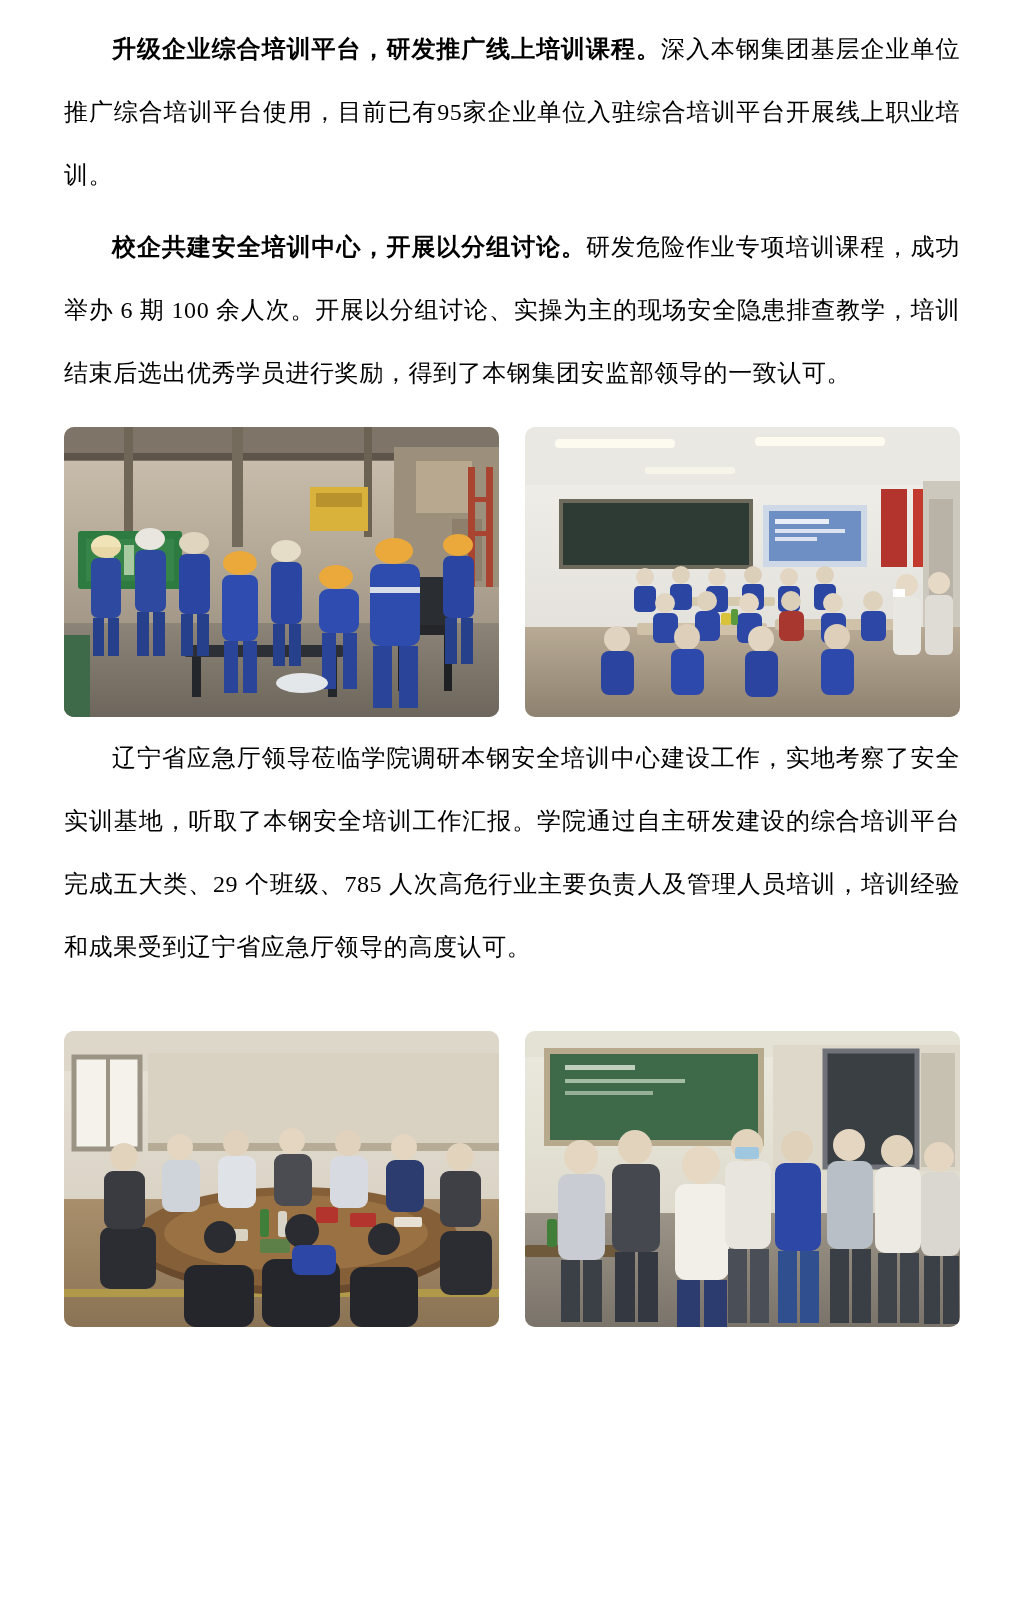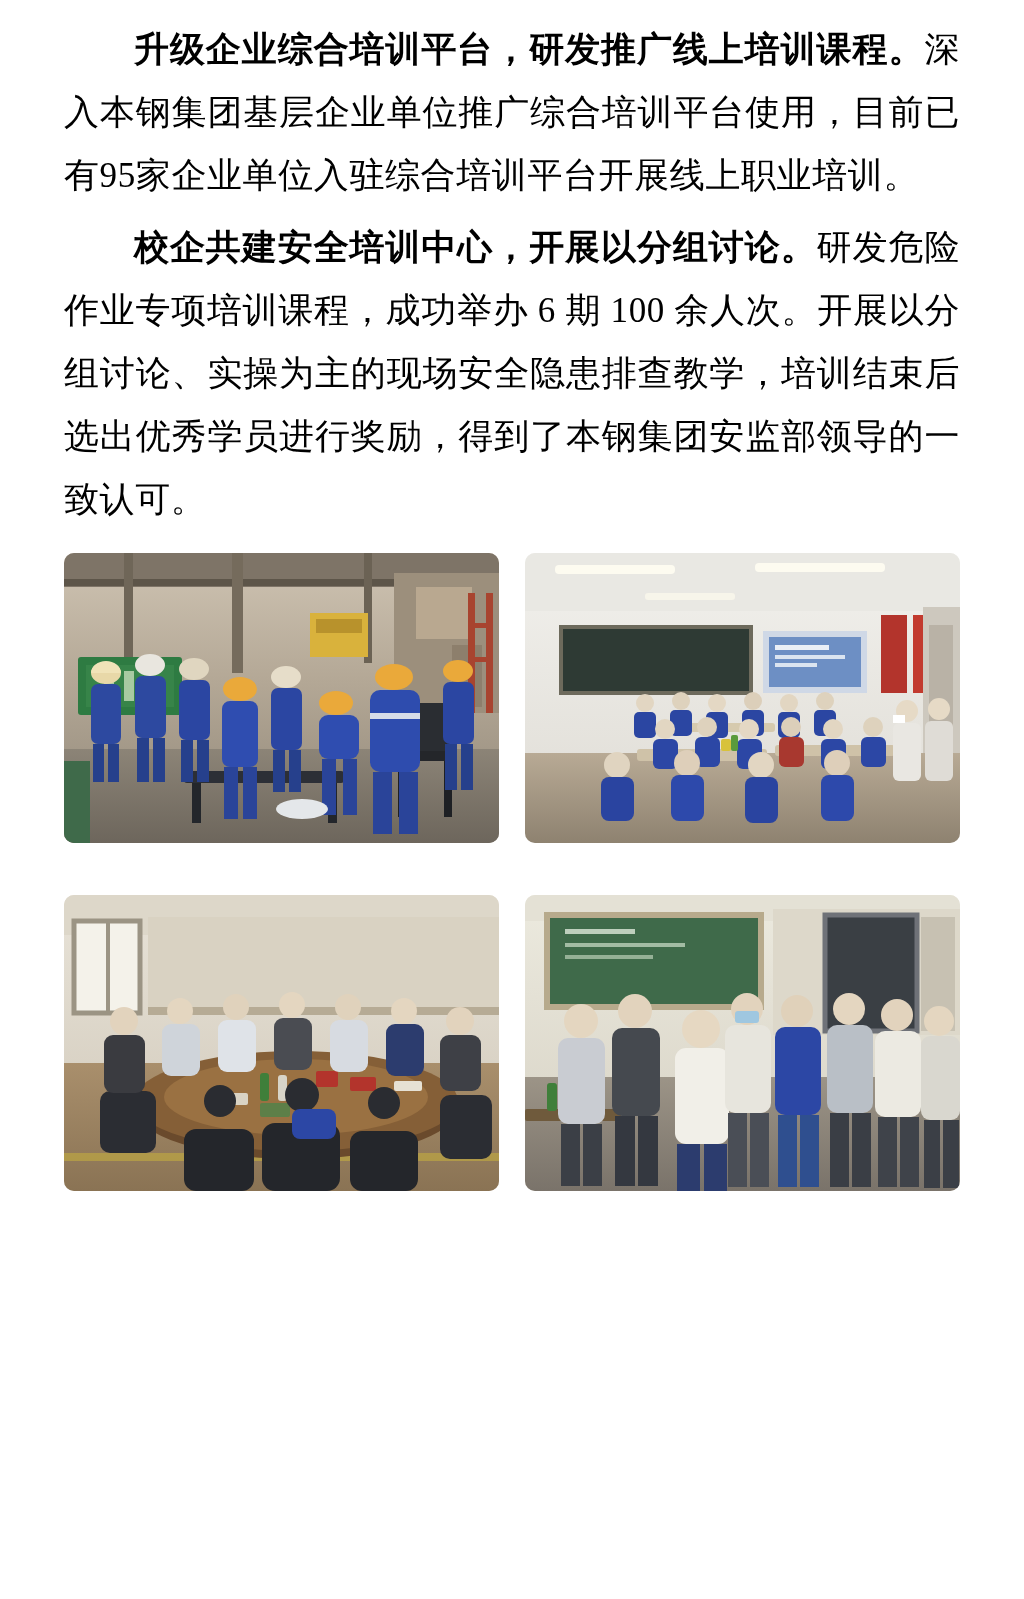--- a/index.html
+++ b/index.html
@@ -15,21 +15,21 @@
     color: #000000;
   }
   .page {
     position: relative;
     width: 1024px;
     height: 1599px;
     box-sizing: border-box;
     padding: 18px 64px 0 64px;
   }
   .para {
-    font-size: 35px;
+    font-size: 24px;
     line-height: 63px;
     text-align: justify;
     text-justify: inter-ideograph;
     text-indent: 2em;
     margin: 0 0 0 0;
     letter-spacing: 0.6px;
   }
   .para .lead {
     font-weight: bold;
   }
@@ -265,20 +265,23 @@
             <rect x="400" y="168" width="28" height="60" rx="6" fill="#dfdcd6"></rect>
         </g>
 
         <rect x="206" y="182" width="7" height="16" rx="2" fill="#5a9a3c"></rect>
         <rect x="196" y="186" width="10" height="12" rx="2" fill="#d8c23a"></rect>
       </svg>
     </div>
 
   </div>
 
+  <p class="para third">
+    <span>辽宁省应急厅领导莅临学院调研本钢安全培训中心建设工作，实地考察了安全实训基地，听取了本钢安全培训工作汇报。学院通过自主研发建设的综合培训平台完成五大类、29 个班级、785 人次高危行业主要负责人及管理人员培训，培训经验和成果受到辽宁省应急厅领导的高度认可。</span>
+  </p>
 
   <div class="photo-row row2">
 
     <div class="photo row2">
       <svg viewBox="0 0 435 296" preserveAspectRatio="none">
         <defs>
           <linearGradient id="g3wall" x1="0" y1="0" x2="0" y2="1">
             <stop offset="0%" stop-color="#e8e3d8"></stop>
             <stop offset="100%" stop-color="#cfc7b8"></stop>
           </linearGradient>

